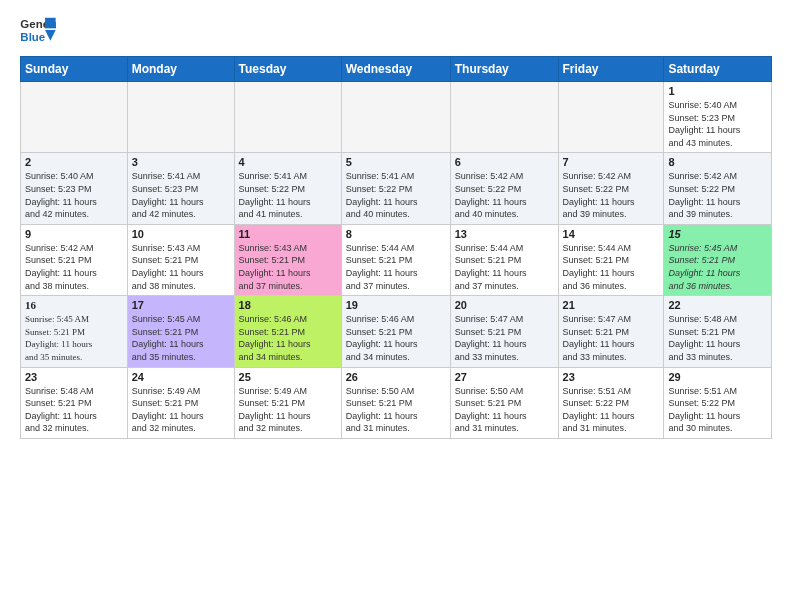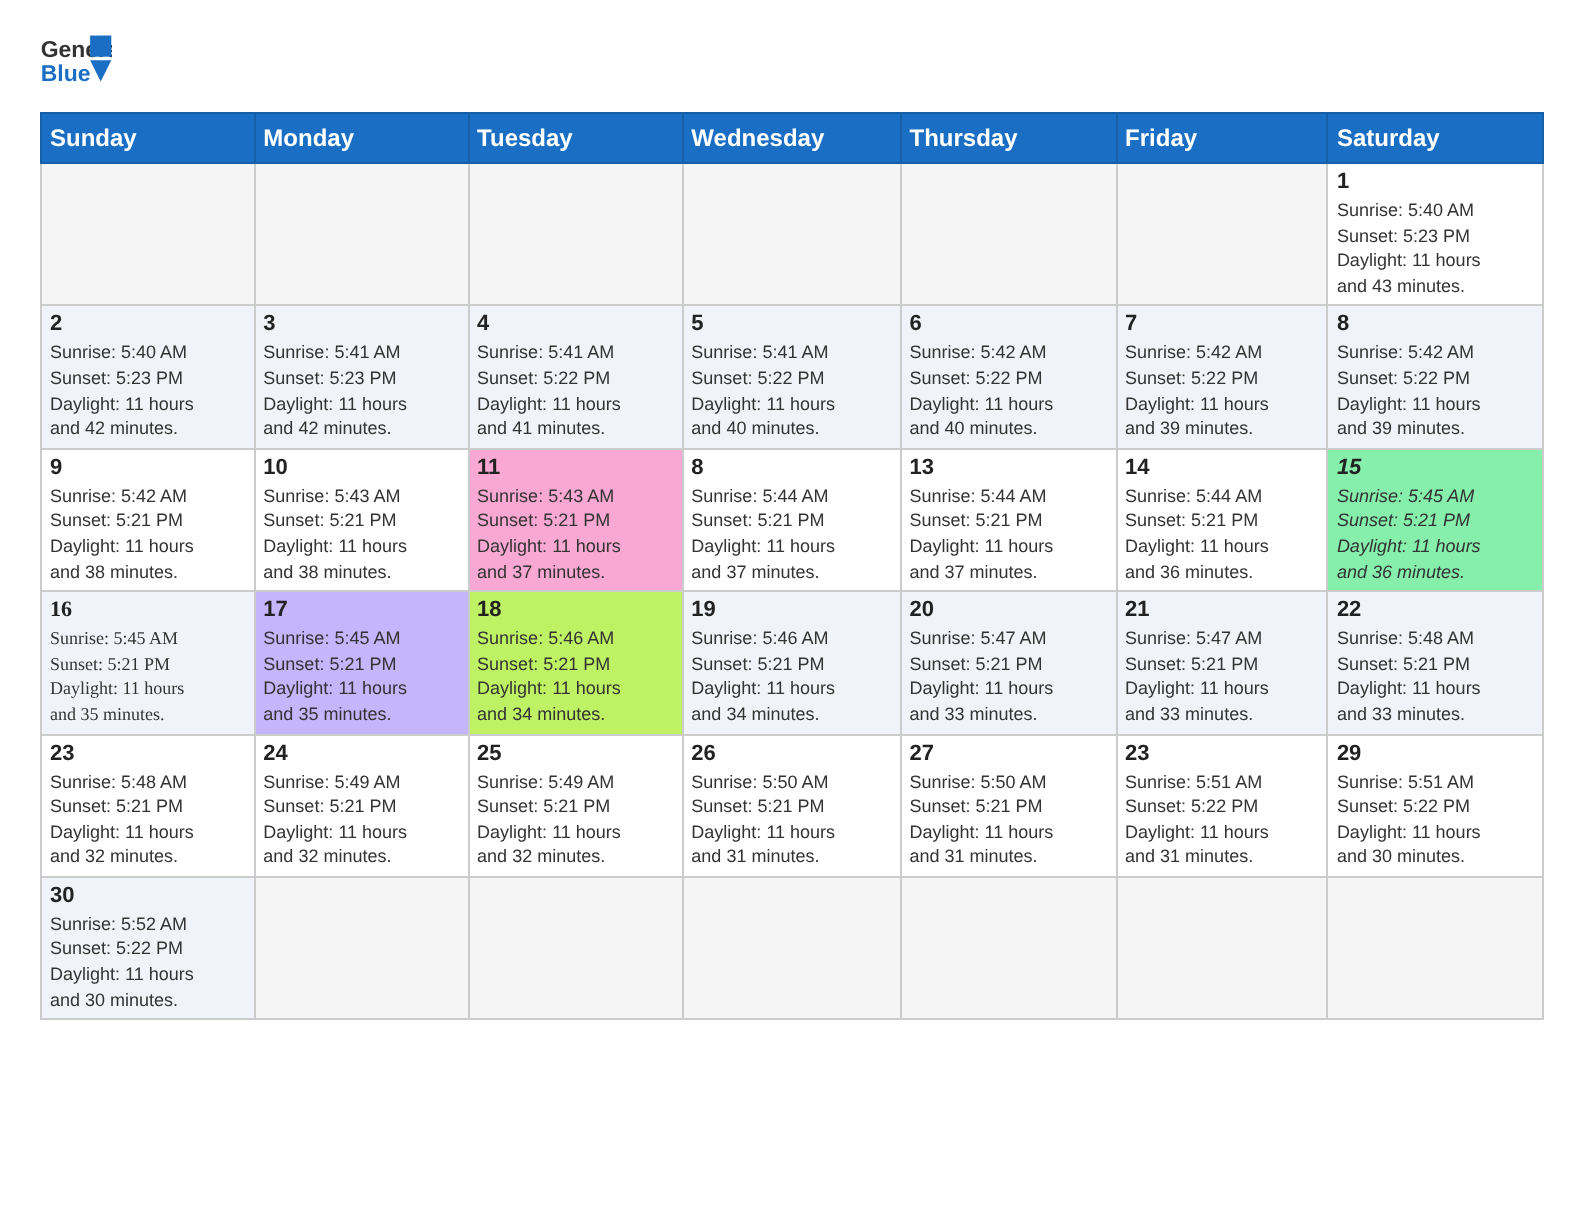--- a/index.html
+++ b/index.html
@@ -326,30 +326,15 @@
 and 31 minutes.</div>
           </td>
           <td style="background: rgb(255, 255, 255); margin-left: 32px;">
             <span class="day-num">29</span>
             <div class="day-info" style="white-space: pre-line;">Sunrise: 5:51 AM
 Sunset: 5:22 PM
 Daylight: 11 hours
 and 30 minutes.</div>
           </td>
         </tr>
-        <tr>
-          <td style="background: rgb(240, 244, 248);">
-            <span class="day-num">30</span>
-            <div class="day-info" style="white-space: pre-line;">Sunrise: 5:52 AM
-Sunset: 5:22 PM
-Daylight: 11 hours
-and 30 minutes.</div>
-          </td>
-          <td class="empty" style="background: rgb(245, 245, 245);"></td>
-          <td class="empty" style="background: rgb(245, 245, 245);"></td>
-          <td class="empty" style="background: rgb(245, 245, 245);"></td>
-          <td class="empty" style="background: rgb(245, 245, 245);"></td>
-          <td class="empty" style="background: rgb(245, 245, 245);"></td>
-          <td class="empty" style="background: rgb(245, 245, 245);"></td>
-        </tr>
       </tbody>
   </table>
 </div>
 
 </body></html>

